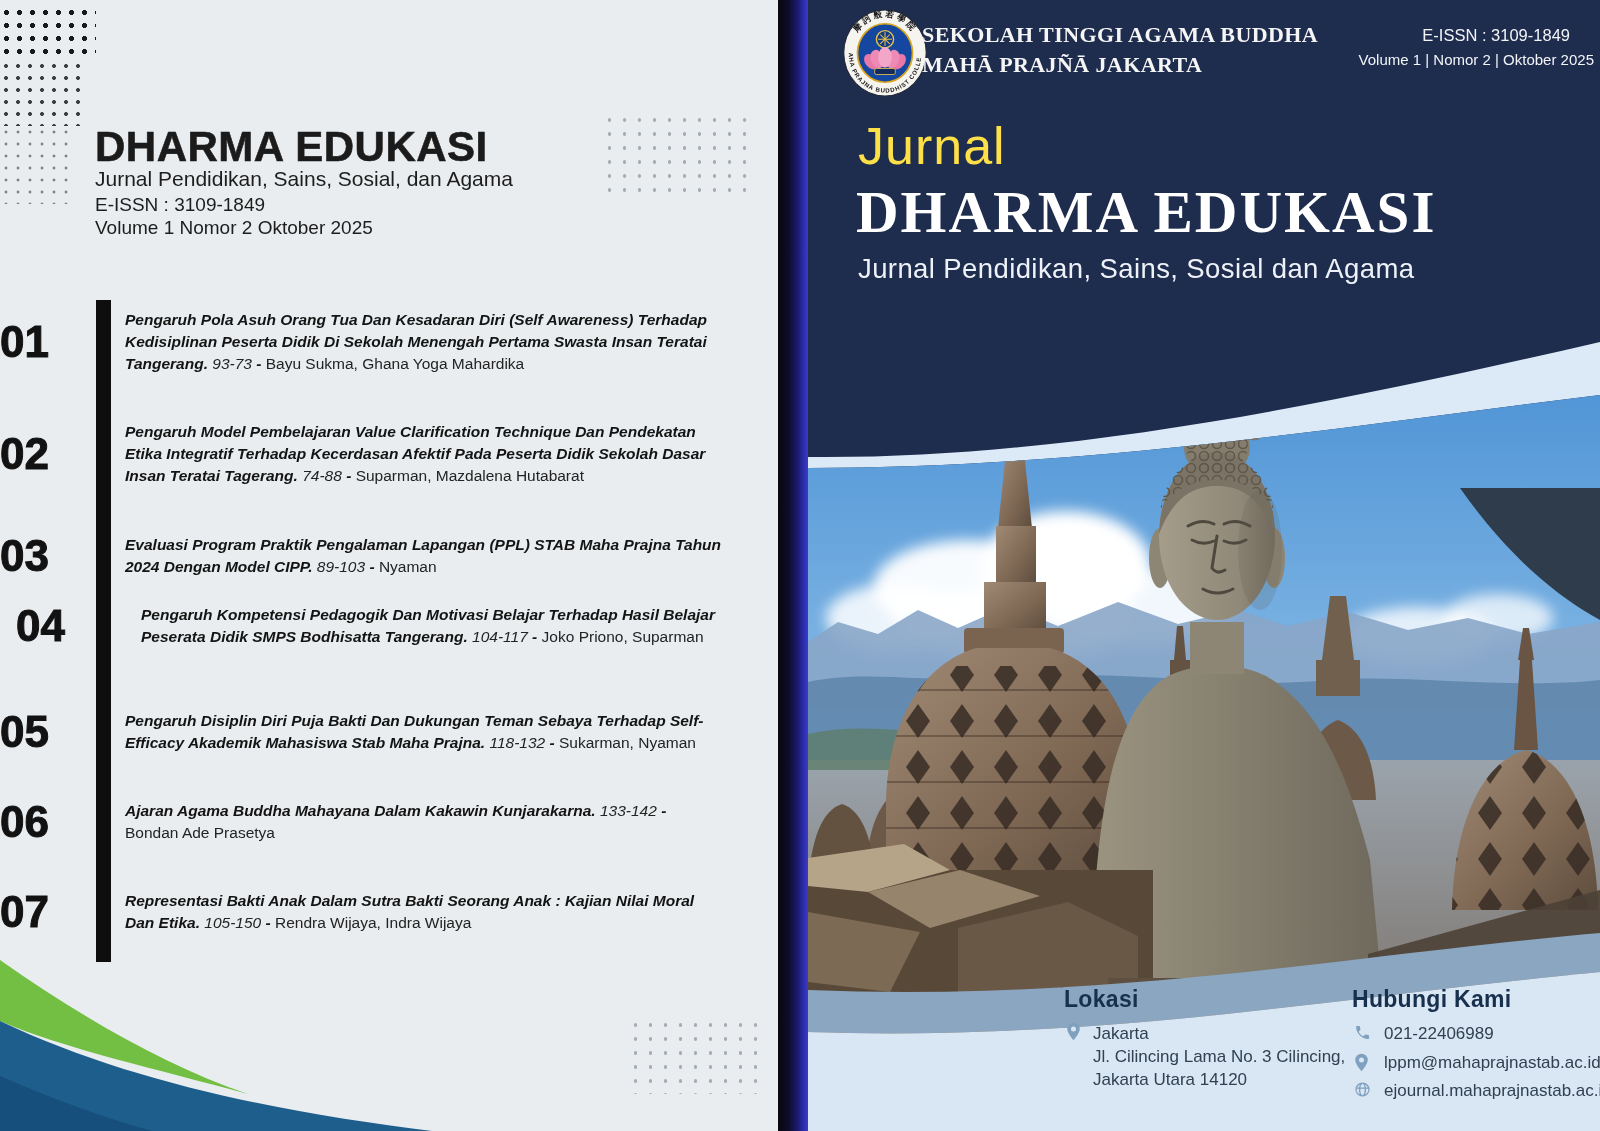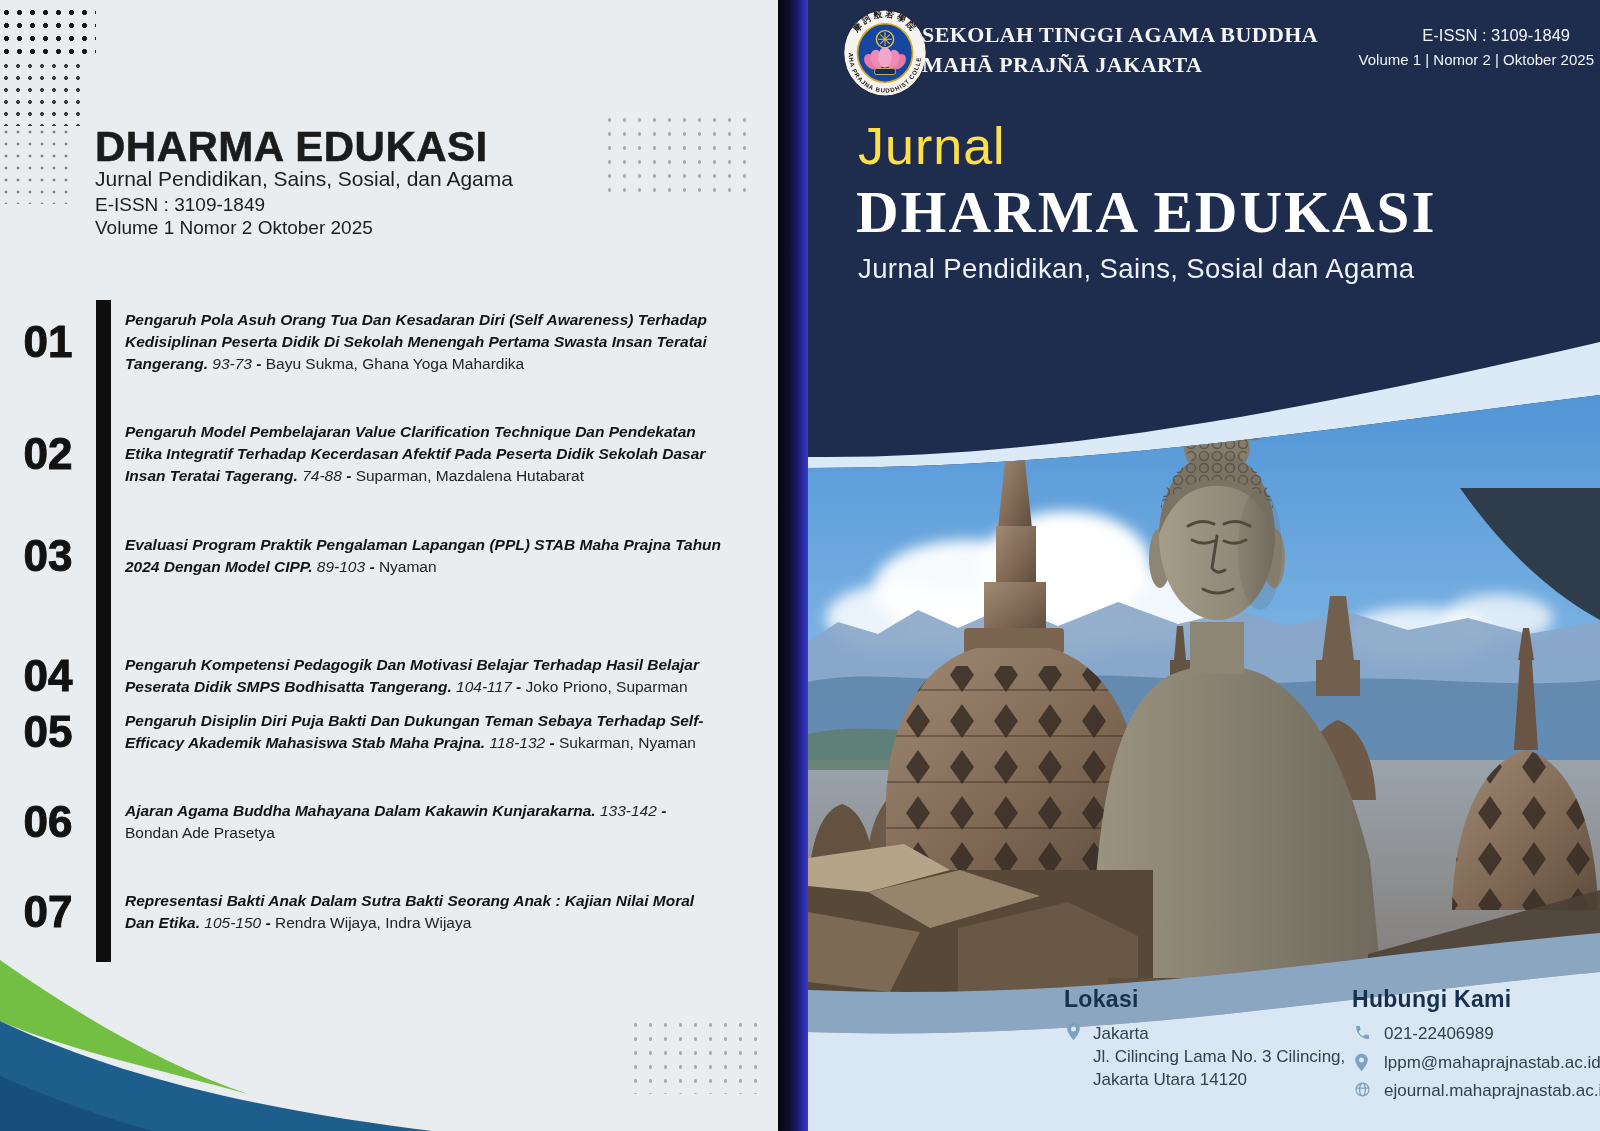--- a/index.html
+++ b/index.html
@@ -16,21 +16,21 @@
   .dotgrid.top { left:602px; top:113px; width:150px; height:84px; }
   .dotgrid.bottom { left:628px; top:1018px; width:140px; height:76px; }
 
   .lp-title { position:absolute; left:95px; top:123px; font-size:42px; font-weight:800; letter-spacing:.5px; color:#1b1b1b; -webkit-text-stroke:.6px #1b1b1b; }
   .lp-subtitle { position:absolute; left:95px; top:167px; font-size:21px; color:#1d1d1d; }
   .lp-eissn { position:absolute; left:95px; top:194px; font-size:19px; color:#1d1d1d; }
   .lp-volume { position:absolute; left:95px; top:217px; font-size:19px; color:#1d1d1d; }
 
   .toc-bar { position:absolute; left:96px; top:300px; width:15px; height:662px; background:#0e0e0e; }
   .toc-entry { position:absolute; left:0; display:flex; align-items:center; width:760px; }
-  .toc-num { width:96px; text-align:center; font-size:44px; font-weight:800; color:#121212; -webkit-text-stroke:1px #121212; }
+  .toc-num { width:96px; font-size:44px; font-weight:800; color:#121212; -webkit-text-stroke:1px #121212; }
   .toc-text { margin-left:29px; width:598px; font-size:15.5px; line-height:22px; color:#1c1c1c; }
   .toc-title { font-weight:700; font-style:italic; color:#141414; }
   .toc-pages { font-style:italic; color:#232323; }
   .toc-sep { font-weight:700; font-style:italic; color:#141414; }
   .toc-authors { color:#232323; }
 
   .waves { position:absolute; left:0; top:948px; width:778px; height:183px; }
 
   
   .spine { position:absolute; left:778px; top:0; width:30px; height:1131px;
@@ -91,21 +91,21 @@
   <div class="toc-entry" style="top: 420px; height: 68px;">
     <div class="toc-num">02</div>
     <p class="toc-text"><span class="toc-title">Pengaruh Model Pembelajaran Value Clarification Technique Dan Pendekatan Etika Integratif Terhadap Kecerdasan Afektif Pada Peserta Didik Sekolah Dasar Insan Teratai Tagerang.</span> <span class="toc-pages">74-88</span> <span class="toc-sep">-</span> <span class="toc-authors">Suparman, Mazdalena Hutabarat</span></p>
   </div>
 
   <div class="toc-entry" style="top: 533px; height: 46px;">
     <div class="toc-num">03</div>
     <p class="toc-text"><span class="toc-title">Evaluasi Program Praktik Pengalaman Lapangan (PPL) STAB Maha Prajna Tahun 2024 Dengan Model CIPP.</span> <span class="toc-pages">89-103</span> <span class="toc-sep">-</span> <span class="toc-authors">Nyaman</span></p>
   </div>
 
-  <div class="toc-entry" style="top: 653px; height: 46px;">
+  <div class="toc-entry" style="top: 603px; height: 46px; margin-left: 16px;">
     <div class="toc-num">04</div>
     <p class="toc-text"><span class="toc-title">Pengaruh Kompetensi Pedagogik Dan Motivasi Belajar Terhadap Hasil Belajar Peserata Didik SMPS Bodhisatta Tangerang.</span> <span class="toc-pages">104-117</span> <span class="toc-sep">-</span> <span class="toc-authors">Joko Priono, Suparman</span></p>
   </div>
 
   <div class="toc-entry" style="top: 709px; height: 46px;">
     <div class="toc-num">05</div>
     <p class="toc-text"><span class="toc-title">Pengaruh Disiplin Diri Puja Bakti Dan Dukungan Teman Sebaya Terhadap Self-Efficacy Akademik Mahasiswa Stab Maha Prajna.</span> <span class="toc-pages">118-132</span> <span class="toc-sep">-</span> <span class="toc-authors">Sukarman, Nyaman</span></p>
   </div>
 
   <div class="toc-entry" style="top: 799px; height: 46px;">

